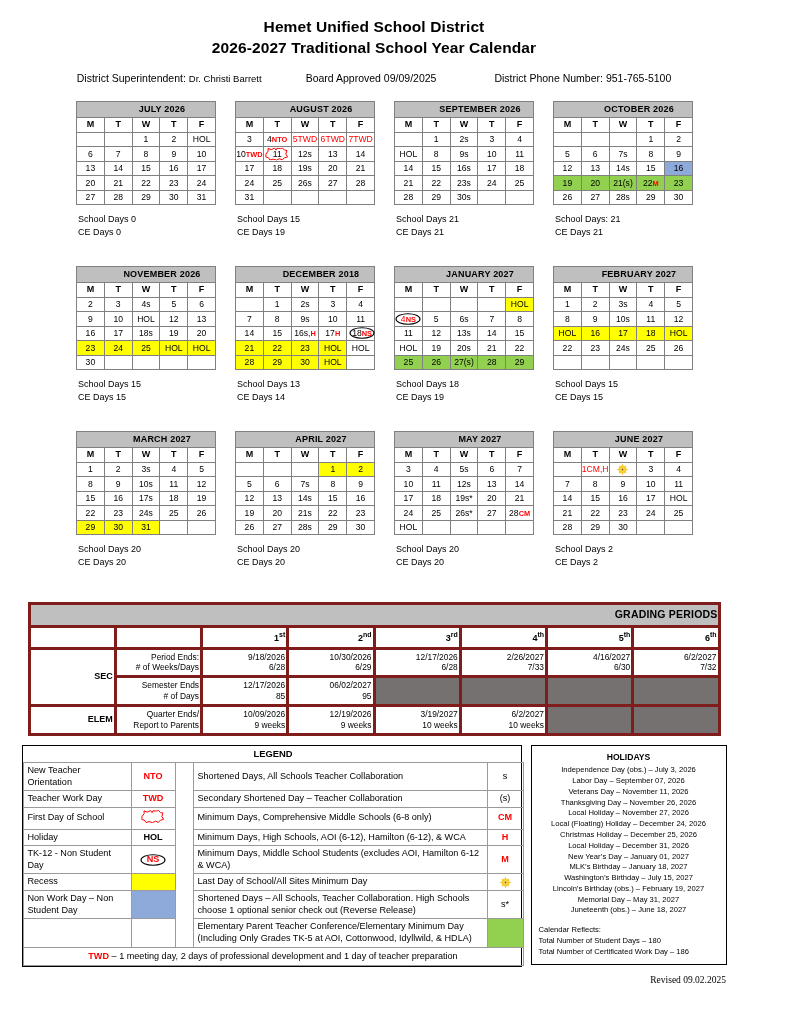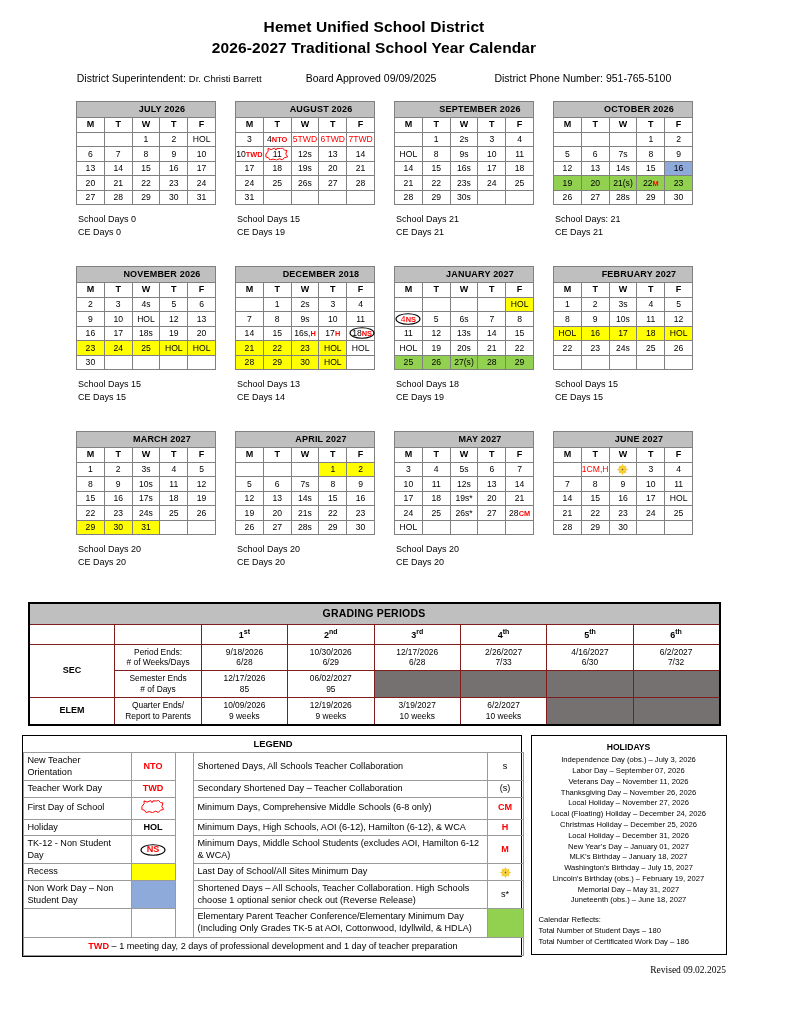--- a/index.html
+++ b/index.html
@@ -146,22 +146,22 @@
     margin-top: 6px;
   }
   table.grading {
     border-collapse: collapse;
     width: 693px;
     table-layout: fixed;
     font-size: 8.4px;
     border: 2px solid #000;
   }
   table.grading td {
-    border: 1px solid #7f1d1d;
-    text-align: center;
+    border: 3px solid #7f1d1d;
+    text-align: right;
     vertical-align: middle;
     padding: 2px 1px;
     line-height: 1.3;
   }
   table.grading .gp-title {
     background: #bfbfbf;
     font-weight: bold;
     font-size: 10.5px;
     letter-spacing: 0.2px;
     padding: 3px 0;
@@ -935,20 +935,24 @@
               </tr>
               <tr>
                 <td class="">28</td>
                 <td class="">29</td>
                 <td class="">30</td>
                 <td class=""></td>
                 <td class=""></td>
               </tr>
             </tbody>
           </table>
+          <div class="mfooter">
+            <div>School Days 2</div>
+            <div>CE Days 2</div>
+          </div>
         </div>
       </div>
     </div>
 
   <div class="grading-wrap">
     <table class="grading">
       <tbody id="grading-body">
           <tr>
             <td class="gp-title" colspan="8">GRADING PERIODS</td>
           </tr>

